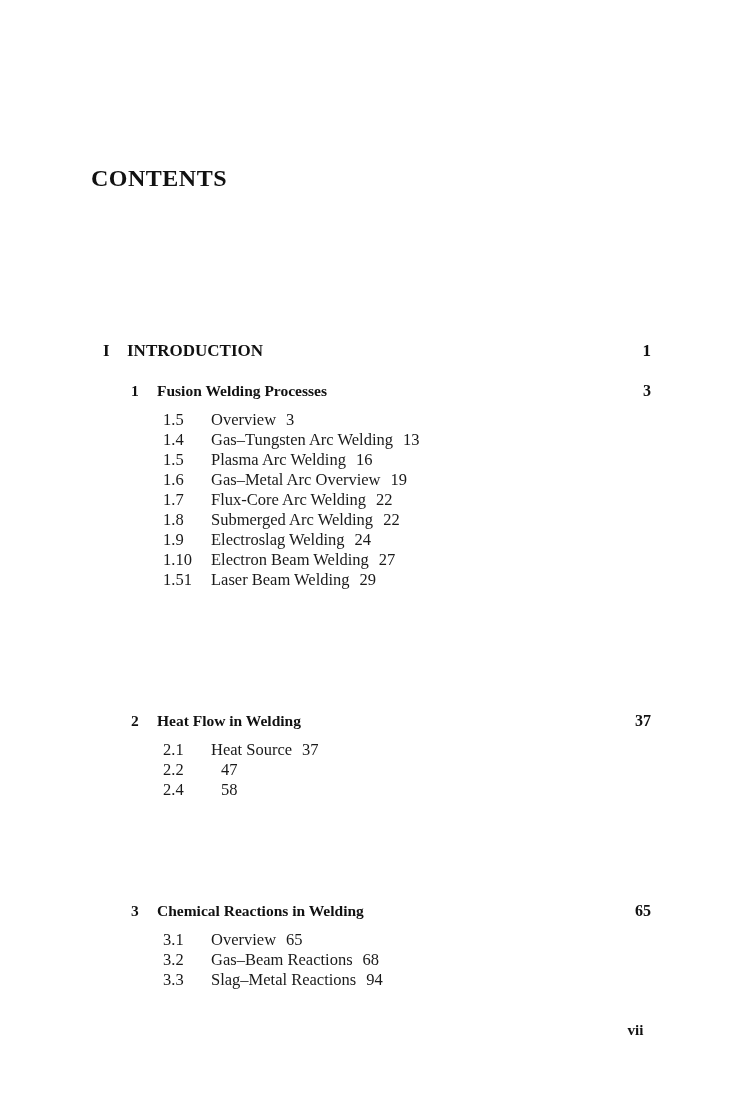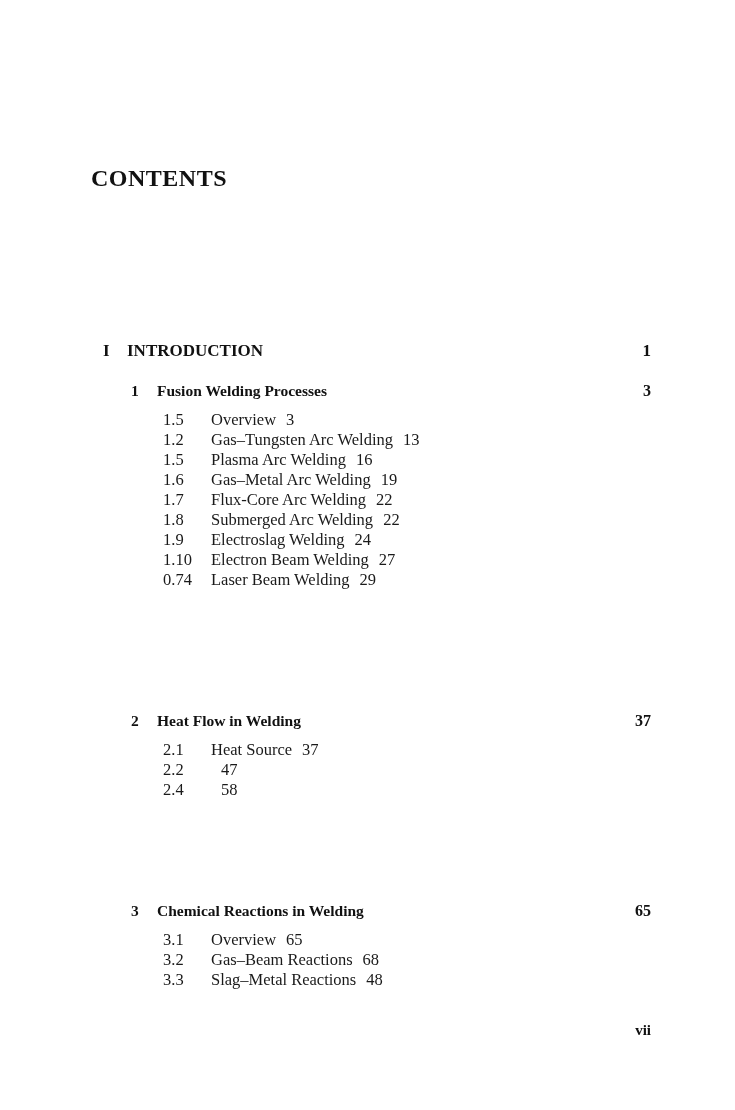--- a/index.html
+++ b/index.html
@@ -67,21 +67,21 @@
     }
     .sec-num { width: 48px; }
     .sec-title { white-space: pre; font-family: Liberation Serif, serif; }
     .sec-page { margin-left: 10px; }
 
     .folio {
       position: absolute;
       left: 620px;
       top: 1022px;
       width: 31px;
-      text-align: right;
+      text-align: center;
       font-size: 15px;
       font-weight: bold;
     }
   </style>
 </head>
 <body>
 
 <h1 class="title">CONTENTS</h1>
 
 <div class="part-row">
@@ -96,32 +96,32 @@
     <span class="ch-title">Fusion Welding Processes</span>
     <span class="ch-page">3</span>
   </div>
   <div class="sections">
     <div class="section">
         <span class="sec-num">1.5</span>
         <span class="sec-title">Overview</span>
         <span class="sec-page">3</span>
       </div>
     <div class="section">
-        <span class="sec-num">1.2</span>
+        <span class="sec-num">1.4</span>
         <span class="sec-title">Gas–Tungsten Arc Welding</span>
         <span class="sec-page">13</span>
       </div>
     <div class="section">
         <span class="sec-num">1.5</span>
         <span class="sec-title">Plasma Arc Welding</span>
         <span class="sec-page">16</span>
       </div>
     <div class="section">
         <span class="sec-num">1.6</span>
-        <span class="sec-title">Gas–Metal Arc Welding</span>
+        <span class="sec-title">Gas–Metal Arc Overview</span>
         <span class="sec-page">19</span>
       </div>
     <div class="section">
         <span class="sec-num">1.7</span>
         <span class="sec-title">Flux-Core Arc Welding</span>
         <span class="sec-page">22</span>
       </div>
     <div class="section">
         <span class="sec-num">1.8</span>
         <span class="sec-title">Submerged Arc Welding</span>
@@ -131,21 +131,21 @@
         <span class="sec-num">1.9</span>
         <span class="sec-title">Electroslag Welding</span>
         <span class="sec-page">24</span>
       </div>
     <div class="section">
         <span class="sec-num">1.10</span>
         <span class="sec-title">Electron Beam Welding</span>
         <span class="sec-page">27</span>
       </div>
     <div class="section">
-        <span class="sec-num">0.74</span>
+        <span class="sec-num">1.51</span>
         <span class="sec-title">Laser Beam Welding</span>
         <span class="sec-page">29</span>
       </div>
   </div>
 </div>
 
 <div class="chapter" style="top:711px;">
   <div class="chapter-head">
     <span class="ch-num">2</span>
     <span class="ch-title">Heat Flow in Welding</span>
@@ -181,18 +181,18 @@
         <span class="sec-page">65</span>
       </div>
     <div class="section">
         <span class="sec-num">3.2</span>
         <span class="sec-title">Gas–Beam Reactions</span>
         <span class="sec-page">68</span>
       </div>
     <div class="section">
         <span class="sec-num">3.3</span>
         <span class="sec-title">Slag–Metal Reactions</span>
-        <span class="sec-page">48</span>
+        <span class="sec-page">94</span>
       </div>
   </div>
 </div>
 
 <div class="folio">vii</div>
 
 </body></html>

